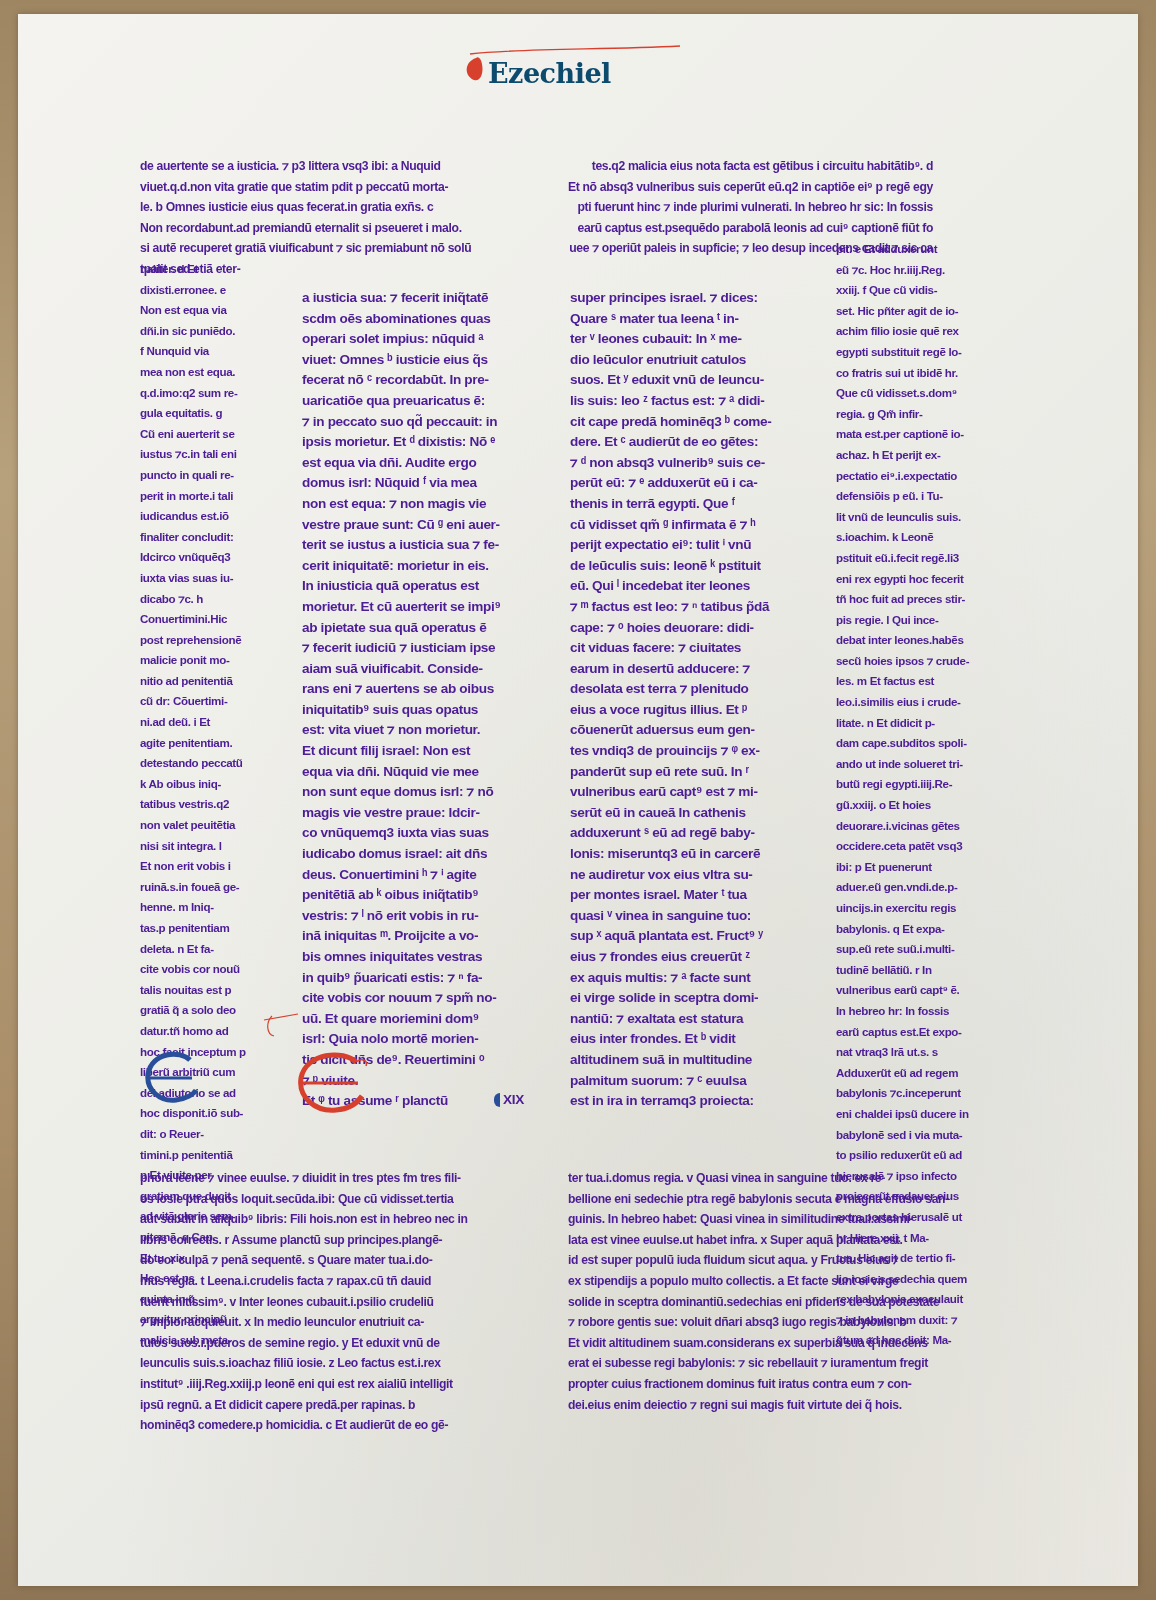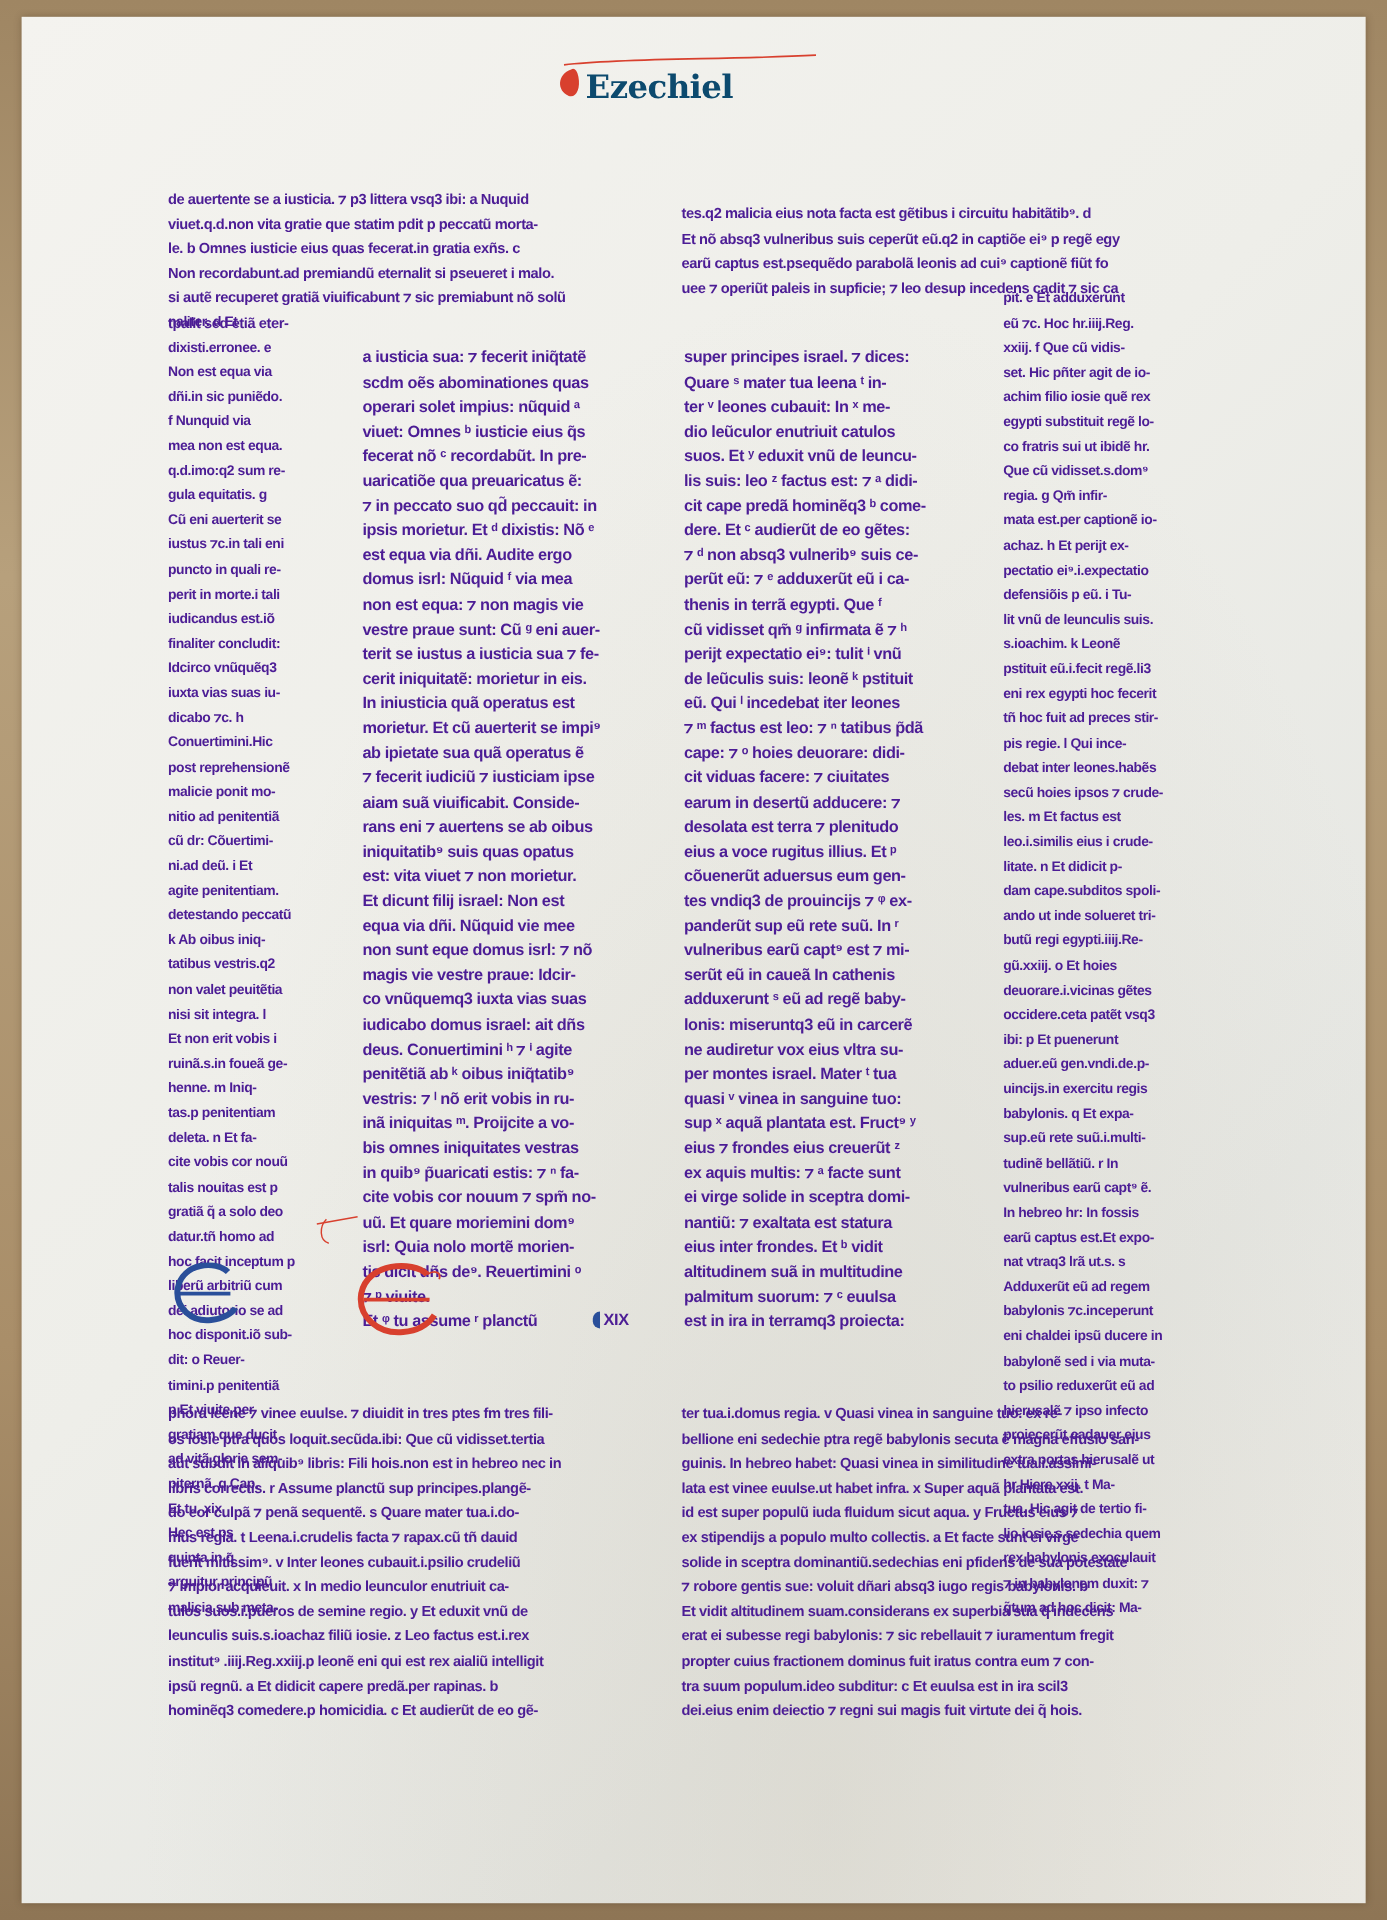--- a/index.html
+++ b/index.html
@@ -64,23 +64,24 @@
 
 <div class="text" style="left:140px; top:108px;">
   <div>de auertente se a iusticia. ⁊ p3 littera vsq3 ibi:    a   Nuquid</div>
   <div>viuet.q.d.non vita gratie que statim pdit p peccatũ morta-</div>
   <div>le.  b   Omnes iusticie eius quas fecerat.in gratia exñs.   c</div>
   <div>Non recordabunt.ad premiandũ eternalit si pseueret i malo.</div>
   <div>si autẽ recuperet gratiã viuificabunt ⁊ sic premiabunt nõ solũ</div>
   <div>tpalit sed etiã eter-</div>
 </div>
 
-<div class="text" style="left:568px; top:120px;">
+<div class="text" style="left:568px; top:108px;text-align:right;">
   <div>tes.q2 malicia eius nota facta est gẽtibus i circuitu habitãtib⁹.   d</div>
   <div>Et nõ absq3 vulneribus suis ceperũt eũ.q2 in captiõe ei⁹ p regẽ egy</div>
+  <div>pti fuerunt hinc ⁊ inde plurimi vulnerati. In hebreo hr sic: In fossis</div>
   <div>earũ captus est.psequẽdo parabolã leonis ad cui⁹ captionẽ fiũt fo</div>
   <div>uee ⁊ operiũt paleis in supficie; ⁊ leo desup incedens cadit ⁊ sic ca</div>
 </div>
 
 <div class="text" style="left:140px; top:211px; font-size:11.6px; line-height:20.55px;">
   <div>naliter.    d   Et</div>
   <div>dixisti.erronee.   e</div>
   <div>Non est equa via</div>
   <div>dñi.in sic puniẽdo.</div>
   <div>f     Nunquid via</div>
@@ -317,15 +318,14 @@
   <div>bellione eni sedechie ptra regẽ babylonis secuta ẽ magna effusio san-</div>
   <div>guinis. In hebreo habet: Quasi vinea in similitudine tua.i.assimi-</div>
   <div>lata est vinee euulse.ut habet infra.    x    Super aquã plantata est.</div>
   <div>id est super populũ iuda fluidum sicut aqua.    y    Fructus eius ⁊</div>
   <div>ex stipendijs a populo multo collectis.    a    Et facte sunt ei virge</div>
   <div>solide in sceptra dominantiũ.sedechias eni pfidens de sua potestate</div>
   <div>⁊ robore gentis sue: voluit dñari absq3 iugo regis babylonis.    b</div>
   <div>Et vidit altitudinem suam.considerans ex superbia sua q̃ indecens</div>
   <div>erat ei subesse regi babylonis: ⁊ sic rebellauit ⁊ iuramentum fregit</div>
   <div>propter cuius fractionem dominus fuit iratus contra eum ⁊ con-</div>
-  <div>tra suum populum.ideo subditur:    c    Et euulsa est in ira scil3</div>
   <div>dei.eius enim deiectio ⁊ regni sui magis fuit virtute dei q̃ hois.</div>
 </div>
 
 </body></html>

